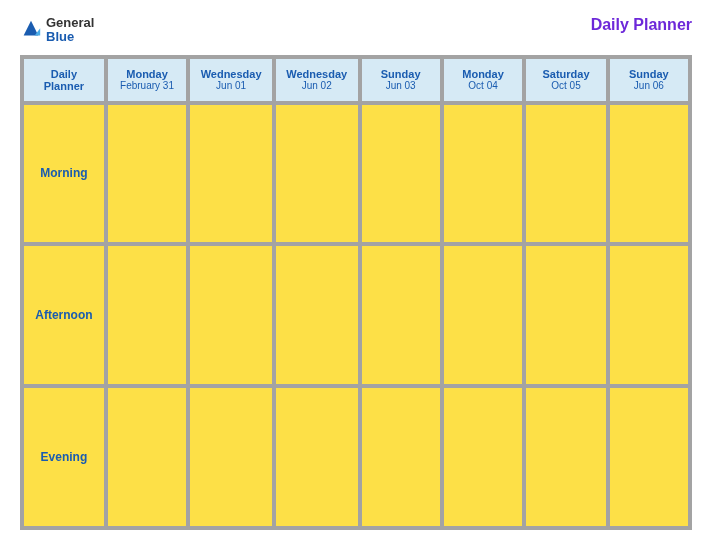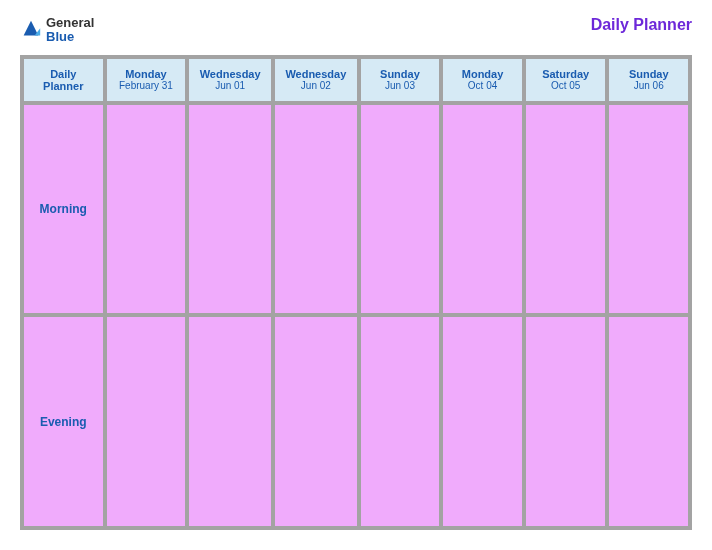--- a/index.html
+++ b/index.html
@@ -110,21 +110,21 @@
       width: 80px;
       font-size: 12px;
       font-weight: bold;
       color: #1a5cb0;
       height: 100px;
     }
 
     .planner-table tbody td {
       height: 100px;
       width: 88px;
-      background: #f0abfc;
+      background: #fde047;
     }
 
     .day-col {
       width: 85px;
     }
 
     .planner-table thead th:first-child {
       width: 80px;
     }
   </style>
@@ -189,20 +189,30 @@
       <td class="row-label-cell">Morning</td>
       <td></td>
       <td></td>
       <td></td>
       <td></td>
       <td></td>
       <td></td>
       <td></td>
     </tr>
     <tr>
+      <td class="row-label-cell">Afternoon</td>
+      <td></td>
+      <td></td>
+      <td></td>
+      <td></td>
+      <td></td>
+      <td></td>
+      <td></td>
+    </tr>
+    <tr>
       <td class="row-label-cell">Evening</td>
       <td></td>
       <td></td>
       <td></td>
       <td></td>
       <td></td>
       <td></td>
       <td></td>
     </tr>
   </tbody>

